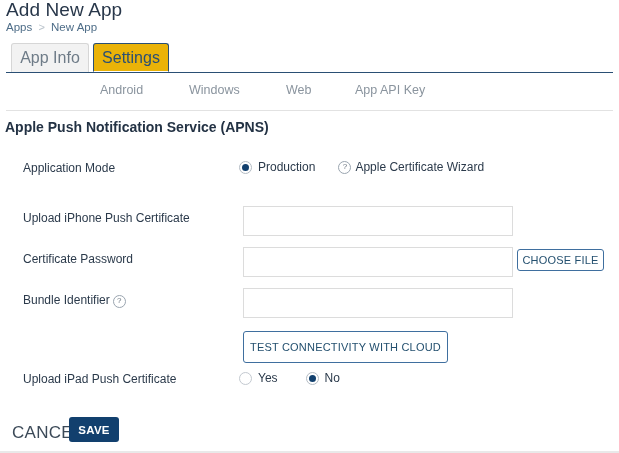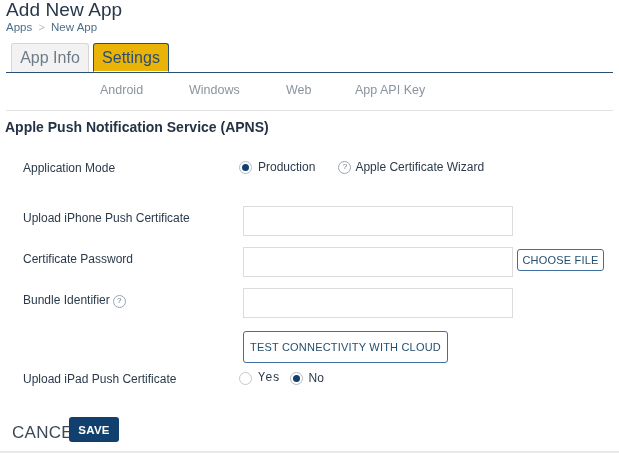--- a/index.html
+++ b/index.html
@@ -356,21 +356,21 @@
 
   <div class="frow-label" style="top:293px;">
     <span>Bundle Identifier</span><span class="help-icon">?</span>
   </div>
   <input class="txtinput" style="top: 288px;" type="text" placeholder="">
 
   <div class="btn-outline" style="left:243px;top:331px;width:205px;height:32px;">TEST CONNECTIVITY WITH CLOUD</div>
 
   <div class="frow-label" style="top:372px;">Upload iPad Push Certificate</div>
   <div class="radio-group" style="left:239px;top:371px;">
-    <div class="radio-opt" style="margin-right:10px;font-family:Liberation Mono, monospace;">
+    <div class="radio-opt" style="margin-right:28px;">
       <span class="radio-dot"></span>
       <span class="radio-label">Yes</span>
     </div>
     <div class="radio-opt on">
       <span class="radio-dot"></span>
       <span class="radio-label">No</span>
     </div>
   </div>
 
   <button class="btn-cancel">CANCEL</button>

